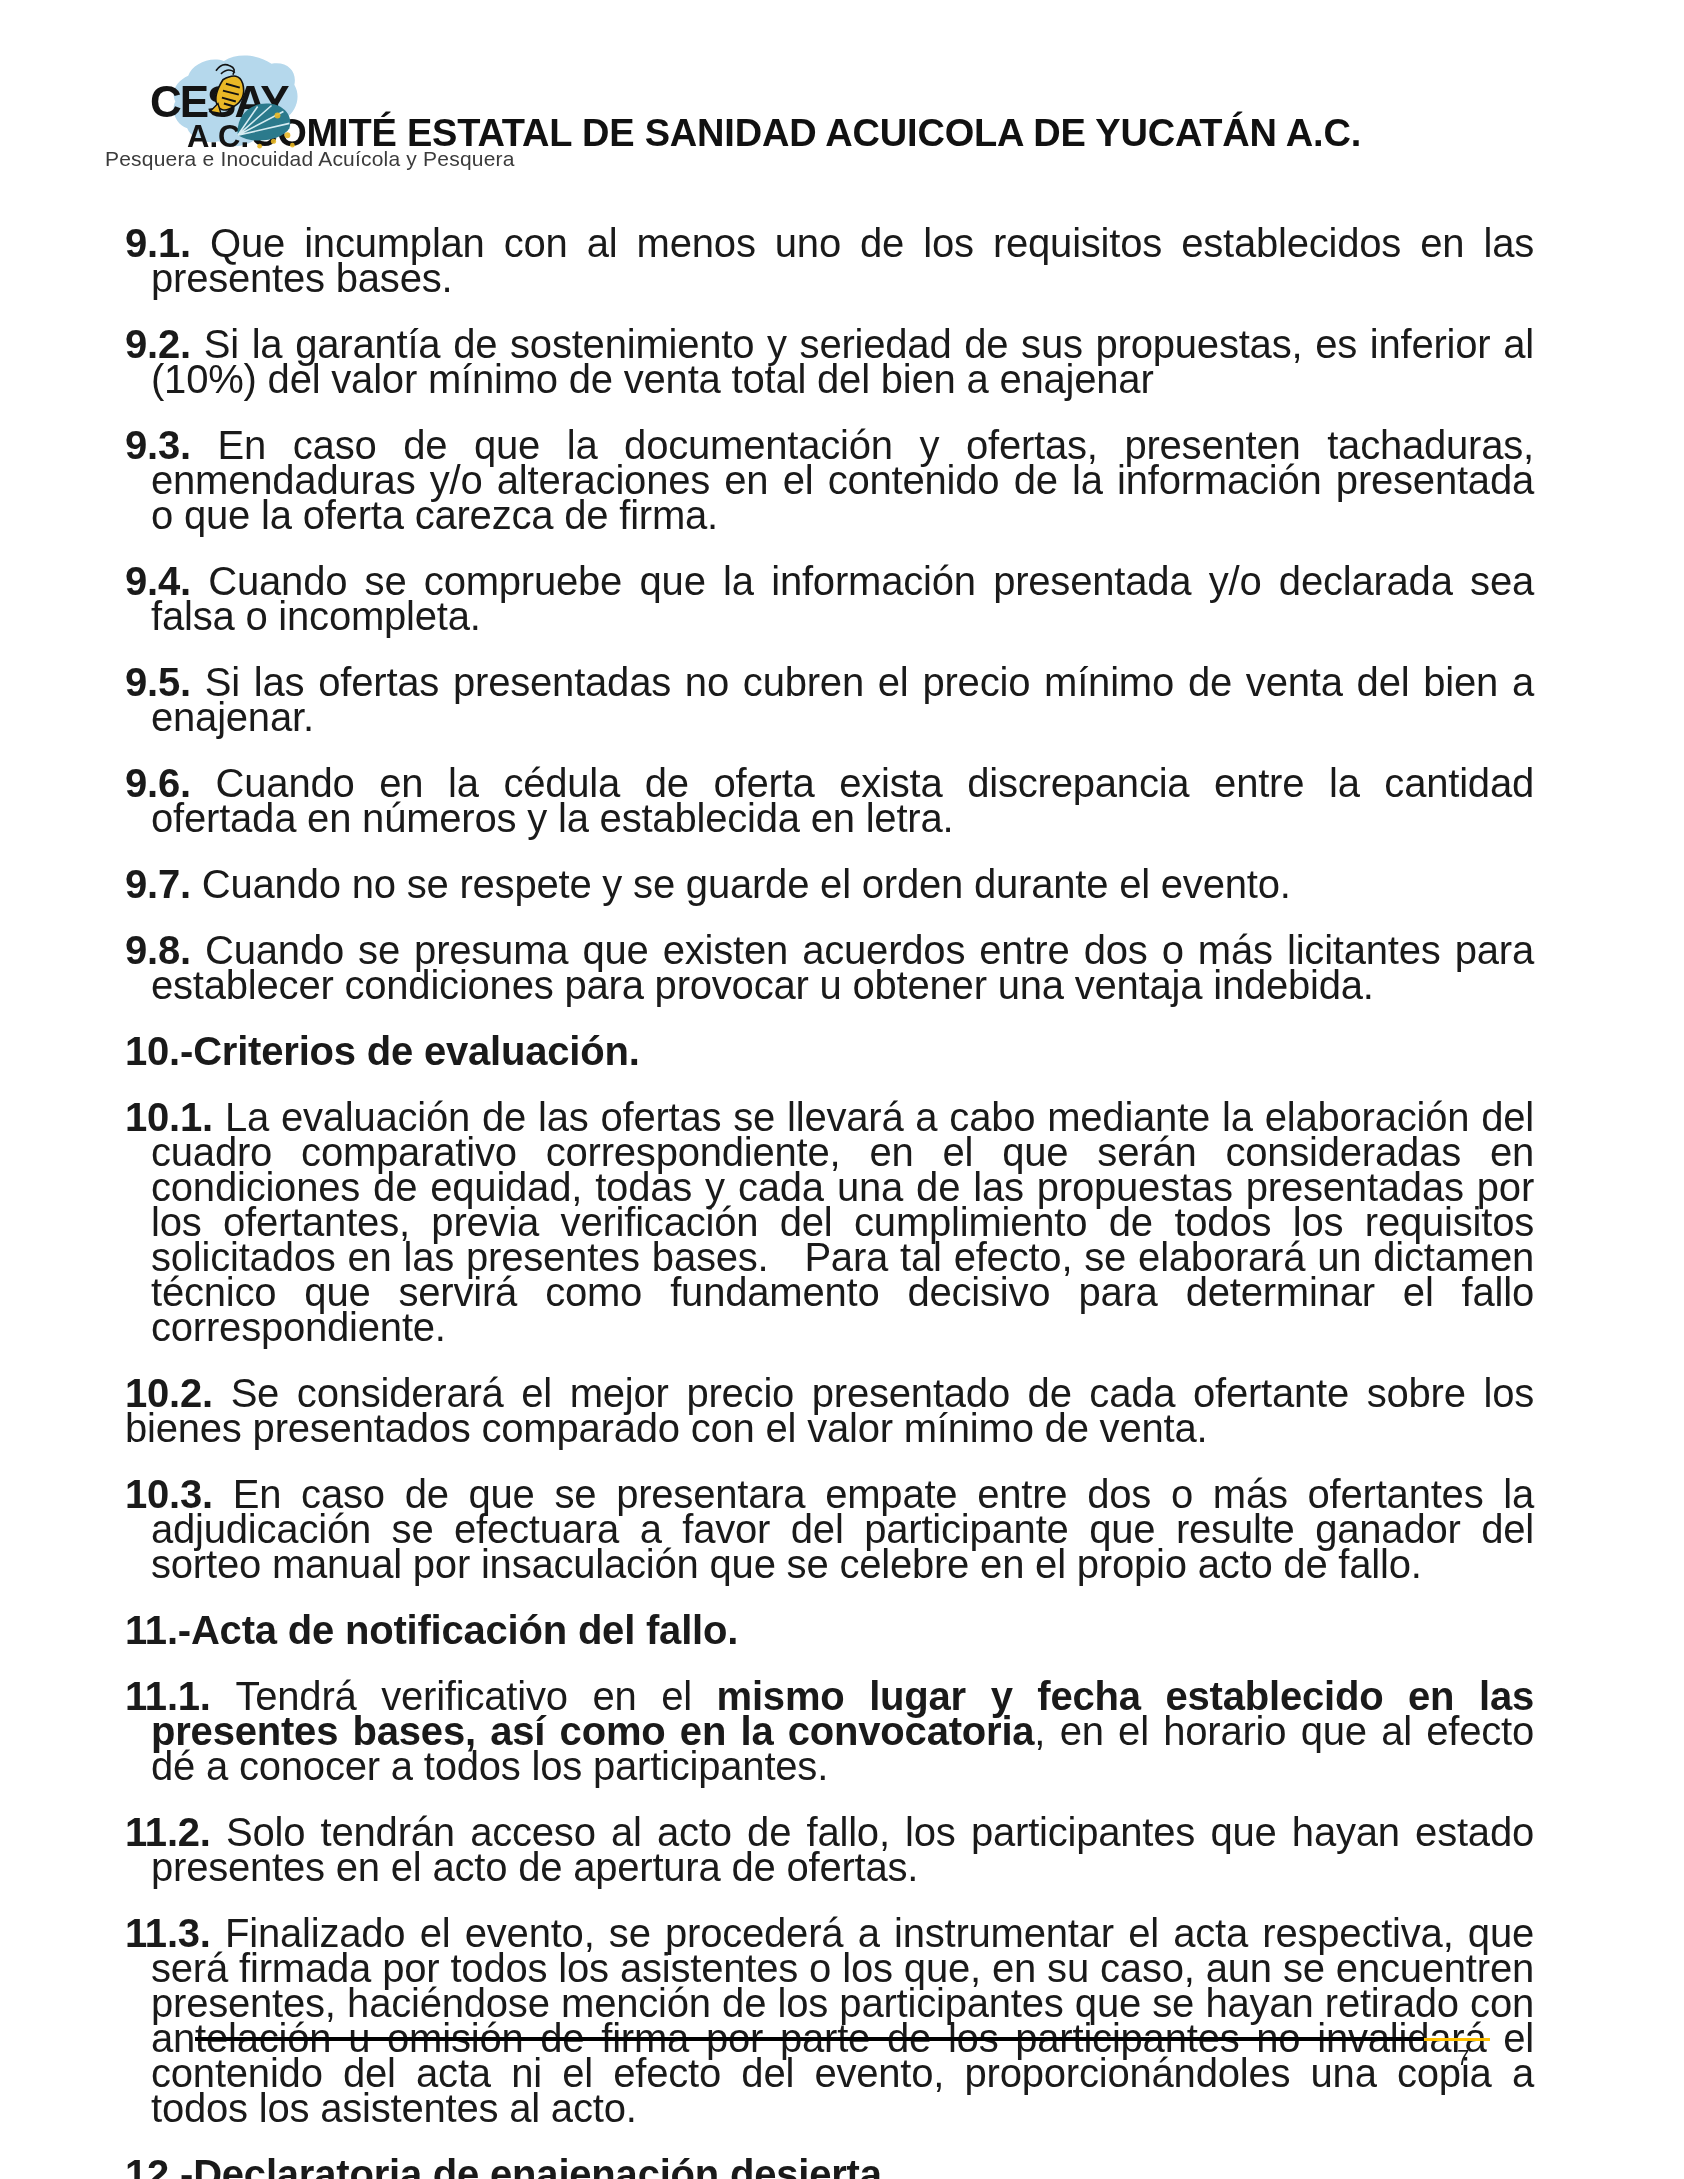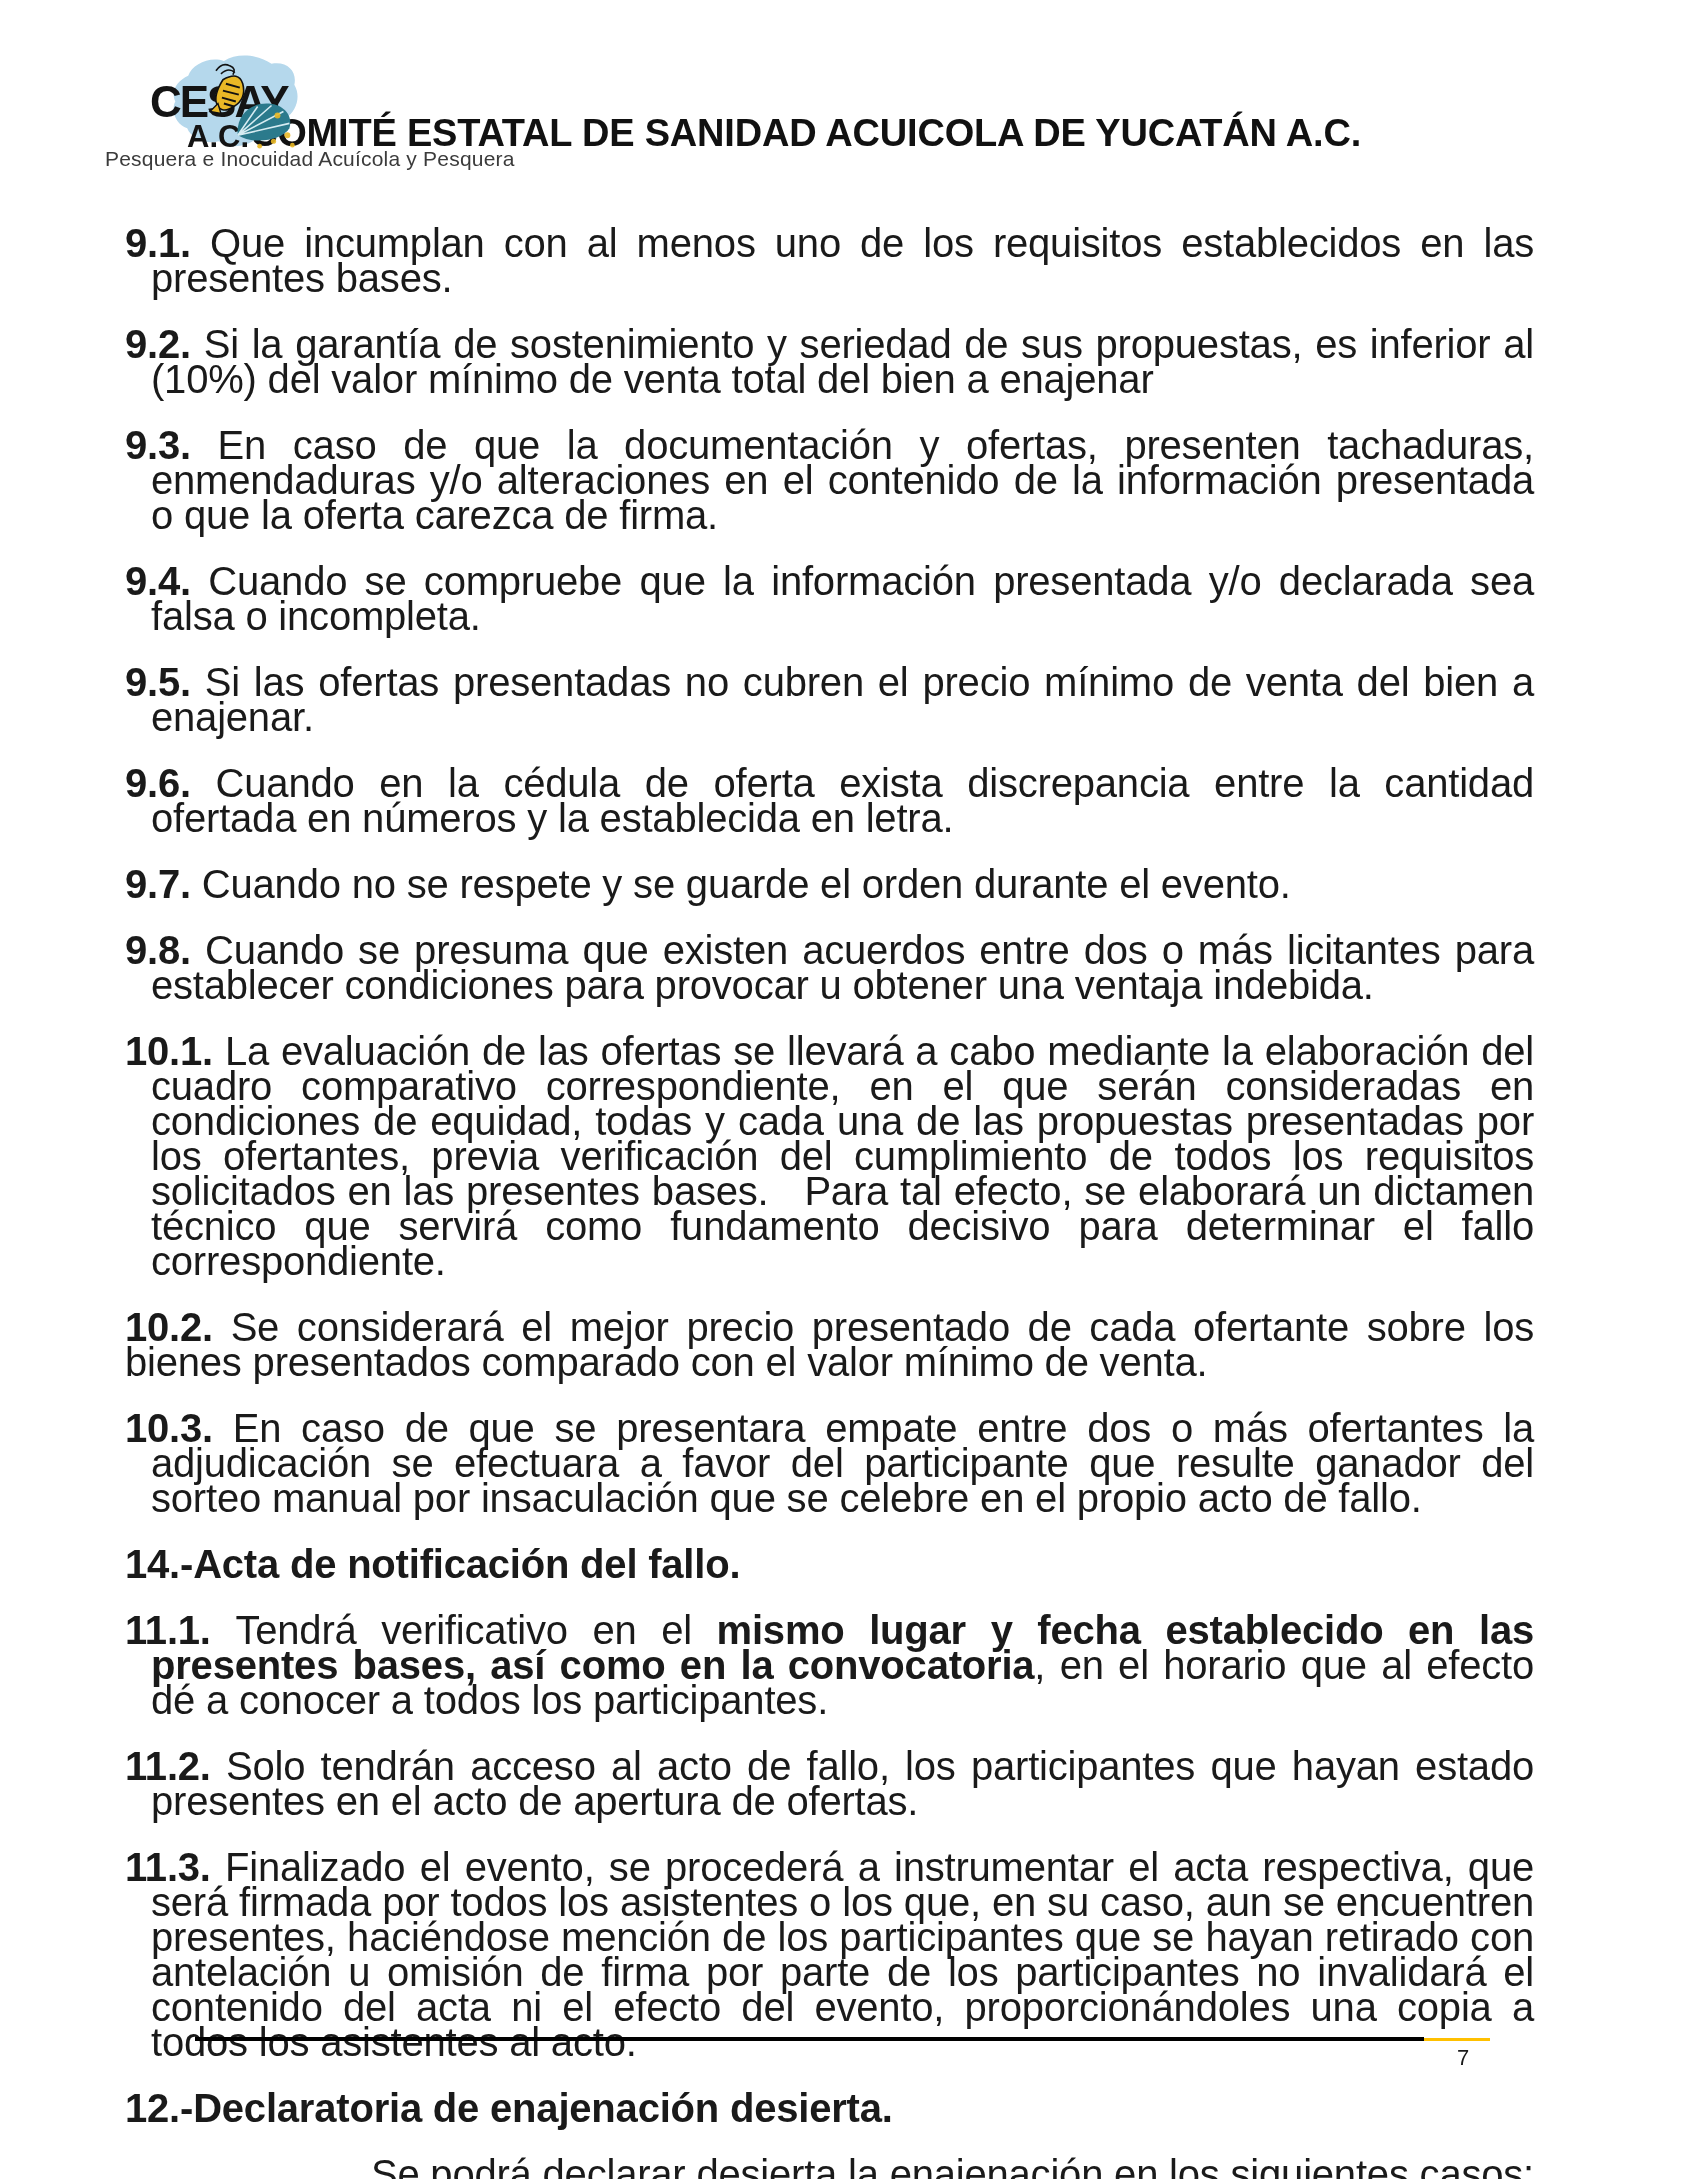--- a/index.html
+++ b/index.html
@@ -98,24 +98,25 @@
 
   <div class="doc-body">
       <p class="para item"><strong class="num">9.1.&nbsp;</strong><span>Que incumplan con al menos uno de los requisitos establecidos en las presentes bases.</span></p>
       <p class="para item"><strong class="num">9.2.&nbsp;</strong><span>Si la garantía de sostenimiento y seriedad de sus propuestas, es inferior al (10%) del valor mínimo de venta total del bien a enajenar</span></p>
       <p class="para item"><strong class="num">9.3.&nbsp;</strong><span>En caso de que la documentación y ofertas, presenten tachaduras, enmendaduras y/o alteraciones en el contenido de la información presentada o que la oferta carezca de firma.</span></p>
       <p class="para item"><strong class="num">9.4.&nbsp;</strong><span>Cuando se compruebe que la información presentada y/o declarada sea falsa o incompleta.</span></p>
       <p class="para item"><strong class="num">9.5.&nbsp;</strong><span>Si las ofertas presentadas no cubren el precio mínimo de venta del bien a enajenar.</span></p>
       <p class="para item"><strong class="num">9.6.&nbsp;</strong><span>Cuando en la cédula de oferta exista discrepancia entre la cantidad ofertada en números y la establecida en letra.</span></p>
       <p class="para item"><strong class="num">9.7.&nbsp;</strong><span>Cuando no se respete y se guarde el orden durante el evento.</span></p>
       <p class="para item"><strong class="num">9.8.&nbsp;</strong><span>Cuando se presuma que existen acuerdos entre dos o más licitantes para establecer condiciones para provocar u obtener una ventaja indebida.</span></p>
+      <p class="para heading">10.-Criterios de evaluación.</p>
       <p class="para item"><strong class="num">10.1.&nbsp;</strong><span>La evaluación de las ofertas se llevará a cabo mediante la elaboración del cuadro comparativo correspondiente, en el que serán consideradas en condiciones de equidad, todas y cada una de las propuestas presentadas por los ofertantes, previa verificación del cumplimiento de todos los requisitos solicitados en las presentes bases.&nbsp;&nbsp; Para tal efecto, se elaborará un dictamen técnico que servirá como fundamento decisivo para determinar el fallo correspondiente.</span></p>
       <p class="para item no-indent"><strong class="num">10.2.&nbsp;</strong><span>Se considerará el mejor precio presentado de cada ofertante sobre los bienes presentados comparado con el valor mínimo de venta.</span></p>
       <p class="para item"><strong class="num">10.3.&nbsp;</strong><span>En caso de que se presentara empate entre dos o más ofertantes la adjudicación se efectuara a favor del participante que resulte ganador del sorteo manual por insaculación que se celebre en el propio acto de fallo.</span></p>
-      <p class="para heading">14.-Acta de notificación del fallo.</p>
+      <p class="para heading">11.-Acta de notificación del fallo.</p>
       <p class="para item"><strong class="num">11.1.&nbsp;</strong><span>Tendrá verificativo en el </span><strong>mismo lugar y fecha establecido en las presentes bases, así como en la convocatoria</strong><span>, en el horario que al efecto dé a conocer a todos los participantes.</span></p>
       <p class="para item"><strong class="num">11.2.&nbsp;</strong><span>Solo tendrán acceso al acto de fallo, los participantes que hayan estado presentes en el acto de apertura de ofertas.</span></p>
       <p class="para item"><strong class="num">11.3.&nbsp;</strong><span>Finalizado el evento, se procederá a instrumentar el acta respectiva, que será firmada por todos los asistentes o los que, en su caso, aun se encuentren presentes, haciéndose mención de los participantes que se hayan retirado con antelación u omisión de firma por parte de los participantes no invalidará el contenido del acta ni el efecto del evento, proporcionándoles una copia a todos los asistentes al acto.</span></p>
       <p class="para heading">12.-Declaratoria de enajenación desierta.</p>
       <p class="para plain">Se podrá declarar desierta la enajenación en los siguientes casos:</p>
     </div>
 
   <div class="footer-rule">
     <div class="seg-black"></div>
     <div class="seg-yellow"></div>

